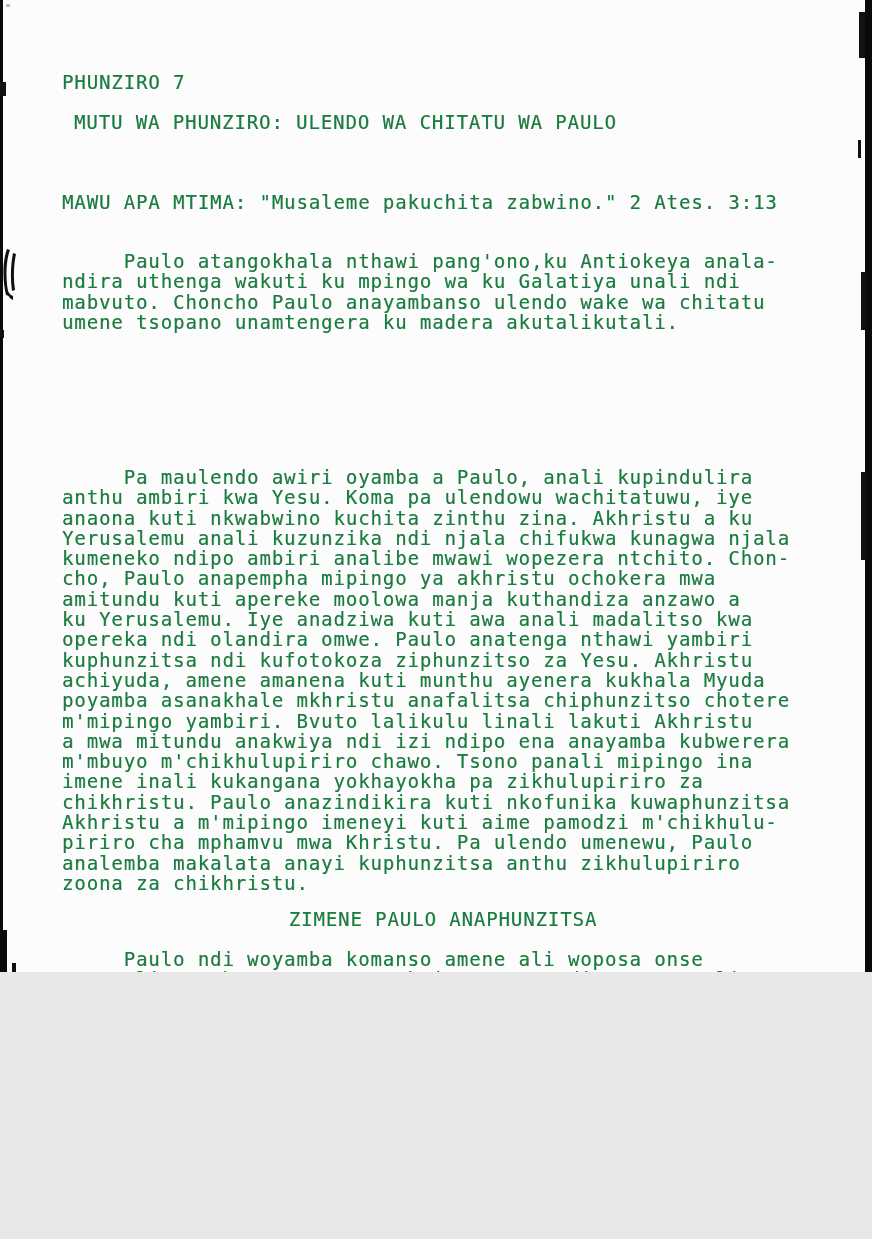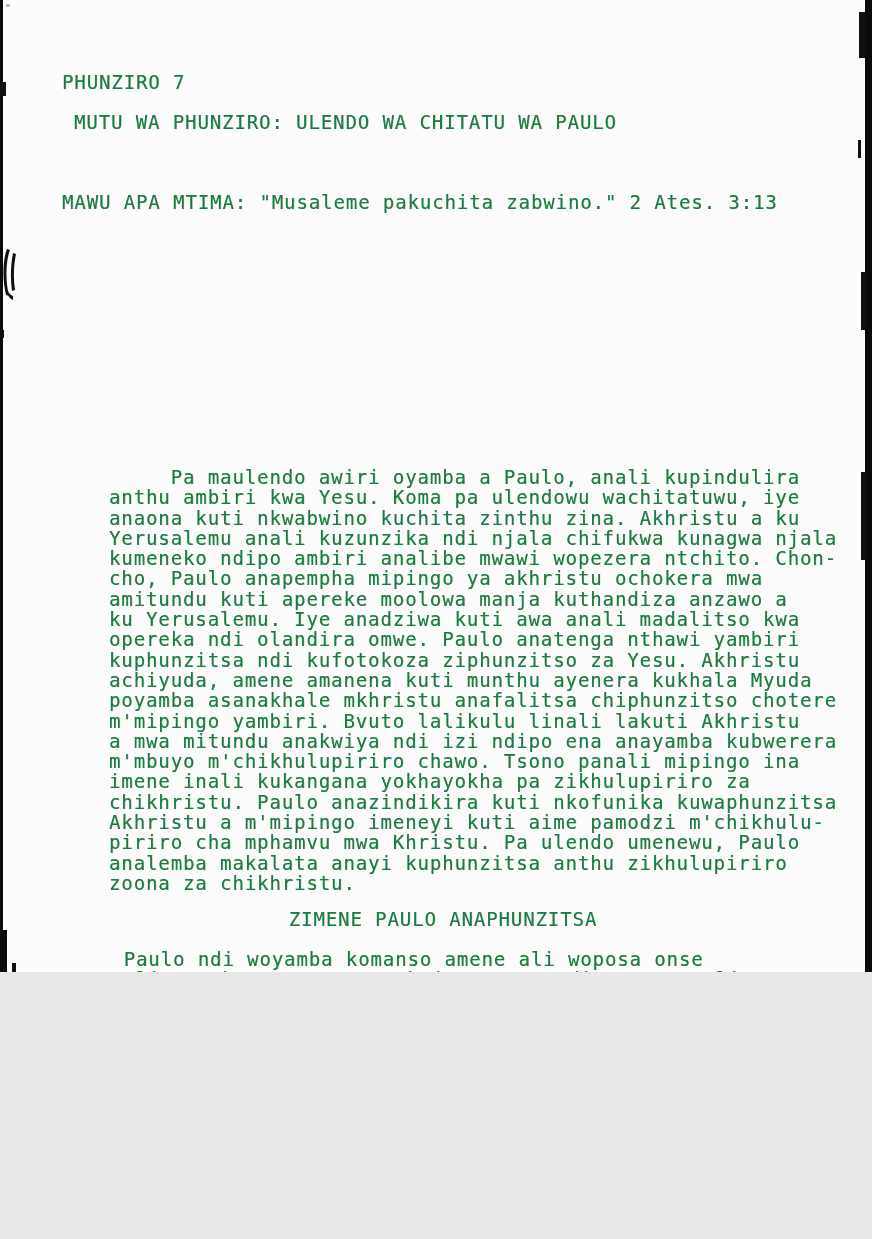--- a/index.html
+++ b/index.html
@@ -82,22 +82,26 @@
     <path d="M13,253 C11,263 10,278 12,291 L15,290 C13,277 14,263 16,254 Z" fill="#101010"></path>
     <path d="M6,290 C8,296 10,299 13,300 L13,296 C10,295 8,292 7,289 Z" fill="#101010"></path>
     <path d="M12,963 L16,963 L16,1000 C16,1007 11,1011 5,1008 L5,1004 C9,1006 12,1003 12,998 Z" fill="#101010"></path>
     <path d="M4,1003 L9,1009 L5,1011 Z" fill="#101010"></path>
   </svg>
 
   <div class="txt" style="left:62px; top:72px;">PHUNZIRO 7</div>
   <div class="txt" style="left:62px; top:112px;margin-left:12px;">MUTU WA PHUNZIRO: ULENDO WA CHITATU WA PAULO</div>
   <div class="txt" style="left:62px; top:192px;">MAWU APA MTIMA: "Musaleme pakuchita zabwino." 2 Ates. 3:13</div>
 
+  <div class="txt" style="left:62px; top:251px;">     Paulo atangokhala nthawi pang'ono,ku Antiokeya anala-
+ndira uthenga wakuti ku mpingo wa ku Galatiya unali ndi
+mabvuto. Choncho Paulo anayambanso ulendo wake wa chitatu
+umene tsopano unamtengera ku madera akutalikutali.</div>
 
-  <div class="txt" style="left:62px; top:467px;margin-left:47px;">     Pa maulendo awiri oyamba a Paulo, anali kupindulira
+  <div class="txt" style="left:62px; top:467px;">     Pa maulendo awiri oyamba a Paulo, anali kupindulira
 anthu ambiri kwa Yesu. Koma pa ulendowu wachitatuwu, iye
 anaona kuti nkwabwino kuchita zinthu zina. Akhristu a ku
 Yerusalemu anali kuzunzika ndi njala chifukwa kunagwa njala
 kumeneko ndipo ambiri analibe mwawi wopezera ntchito. Chon-
 cho, Paulo anapempha mipingo ya akhristu ochokera mwa
 amitundu kuti apereke moolowa manja kuthandiza anzawo a
 ku Yerusalemu. Iye anadziwa kuti awa anali madalitso kwa
 opereka ndi olandira omwe. Paulo anatenga nthawi yambiri
 kuphunzitsa ndi kufotokoza ziphunzitso za Yesu. Akhristu
 achiyuda, amene amanena kuti munthu ayenera kukhala Myuda

